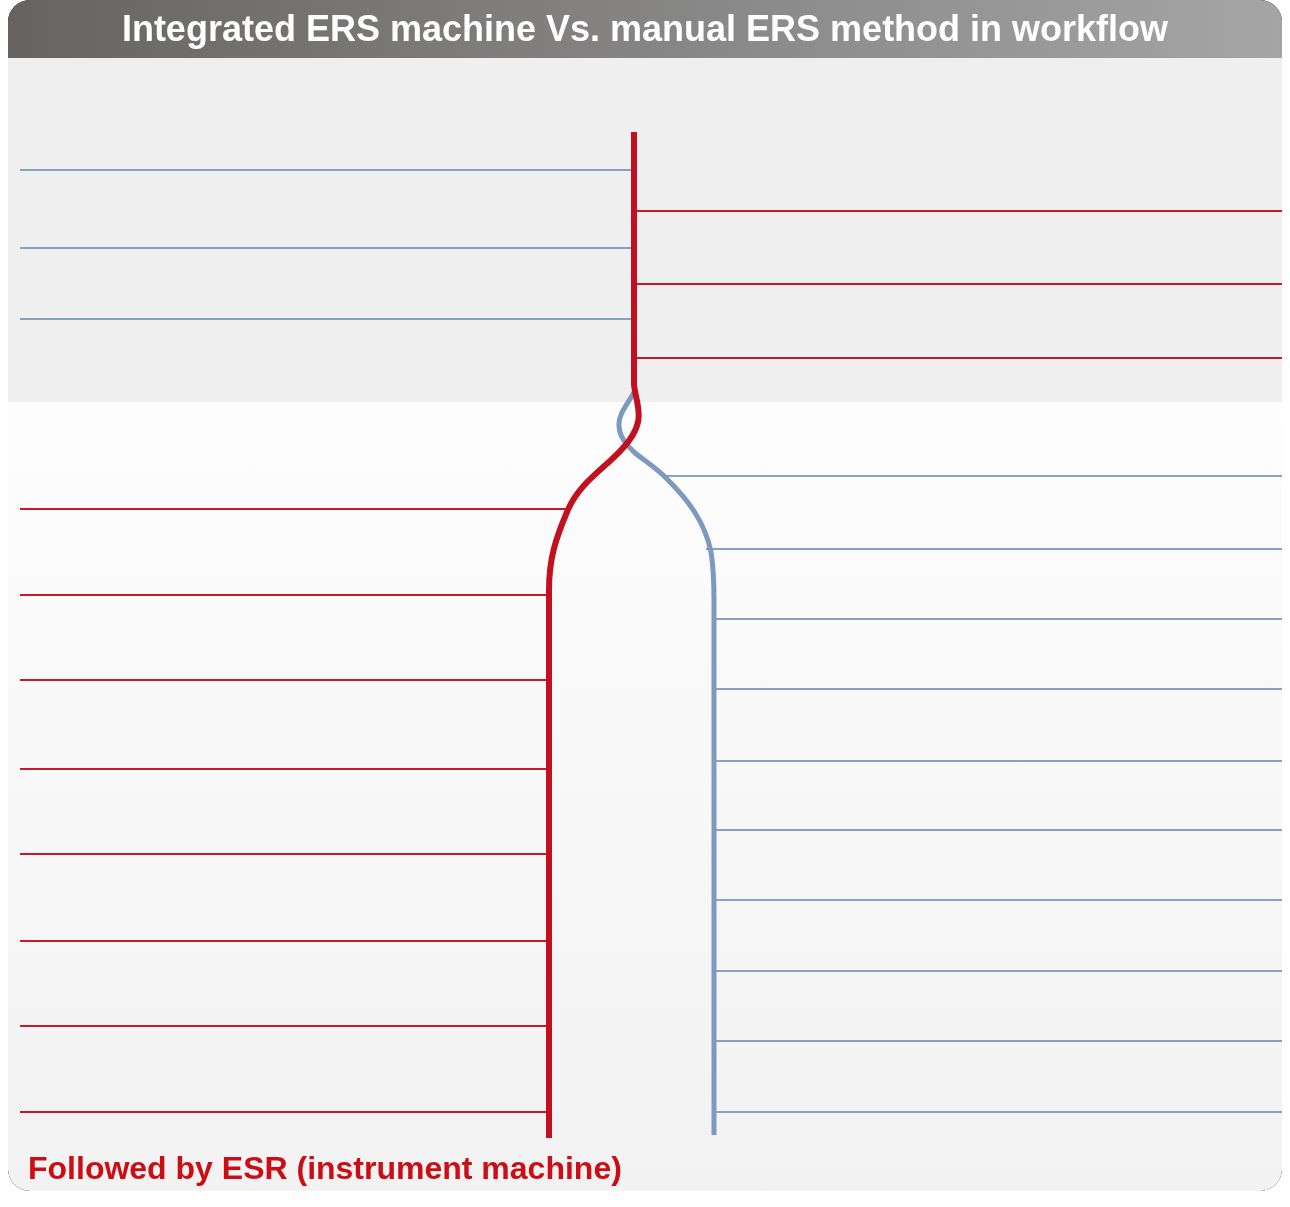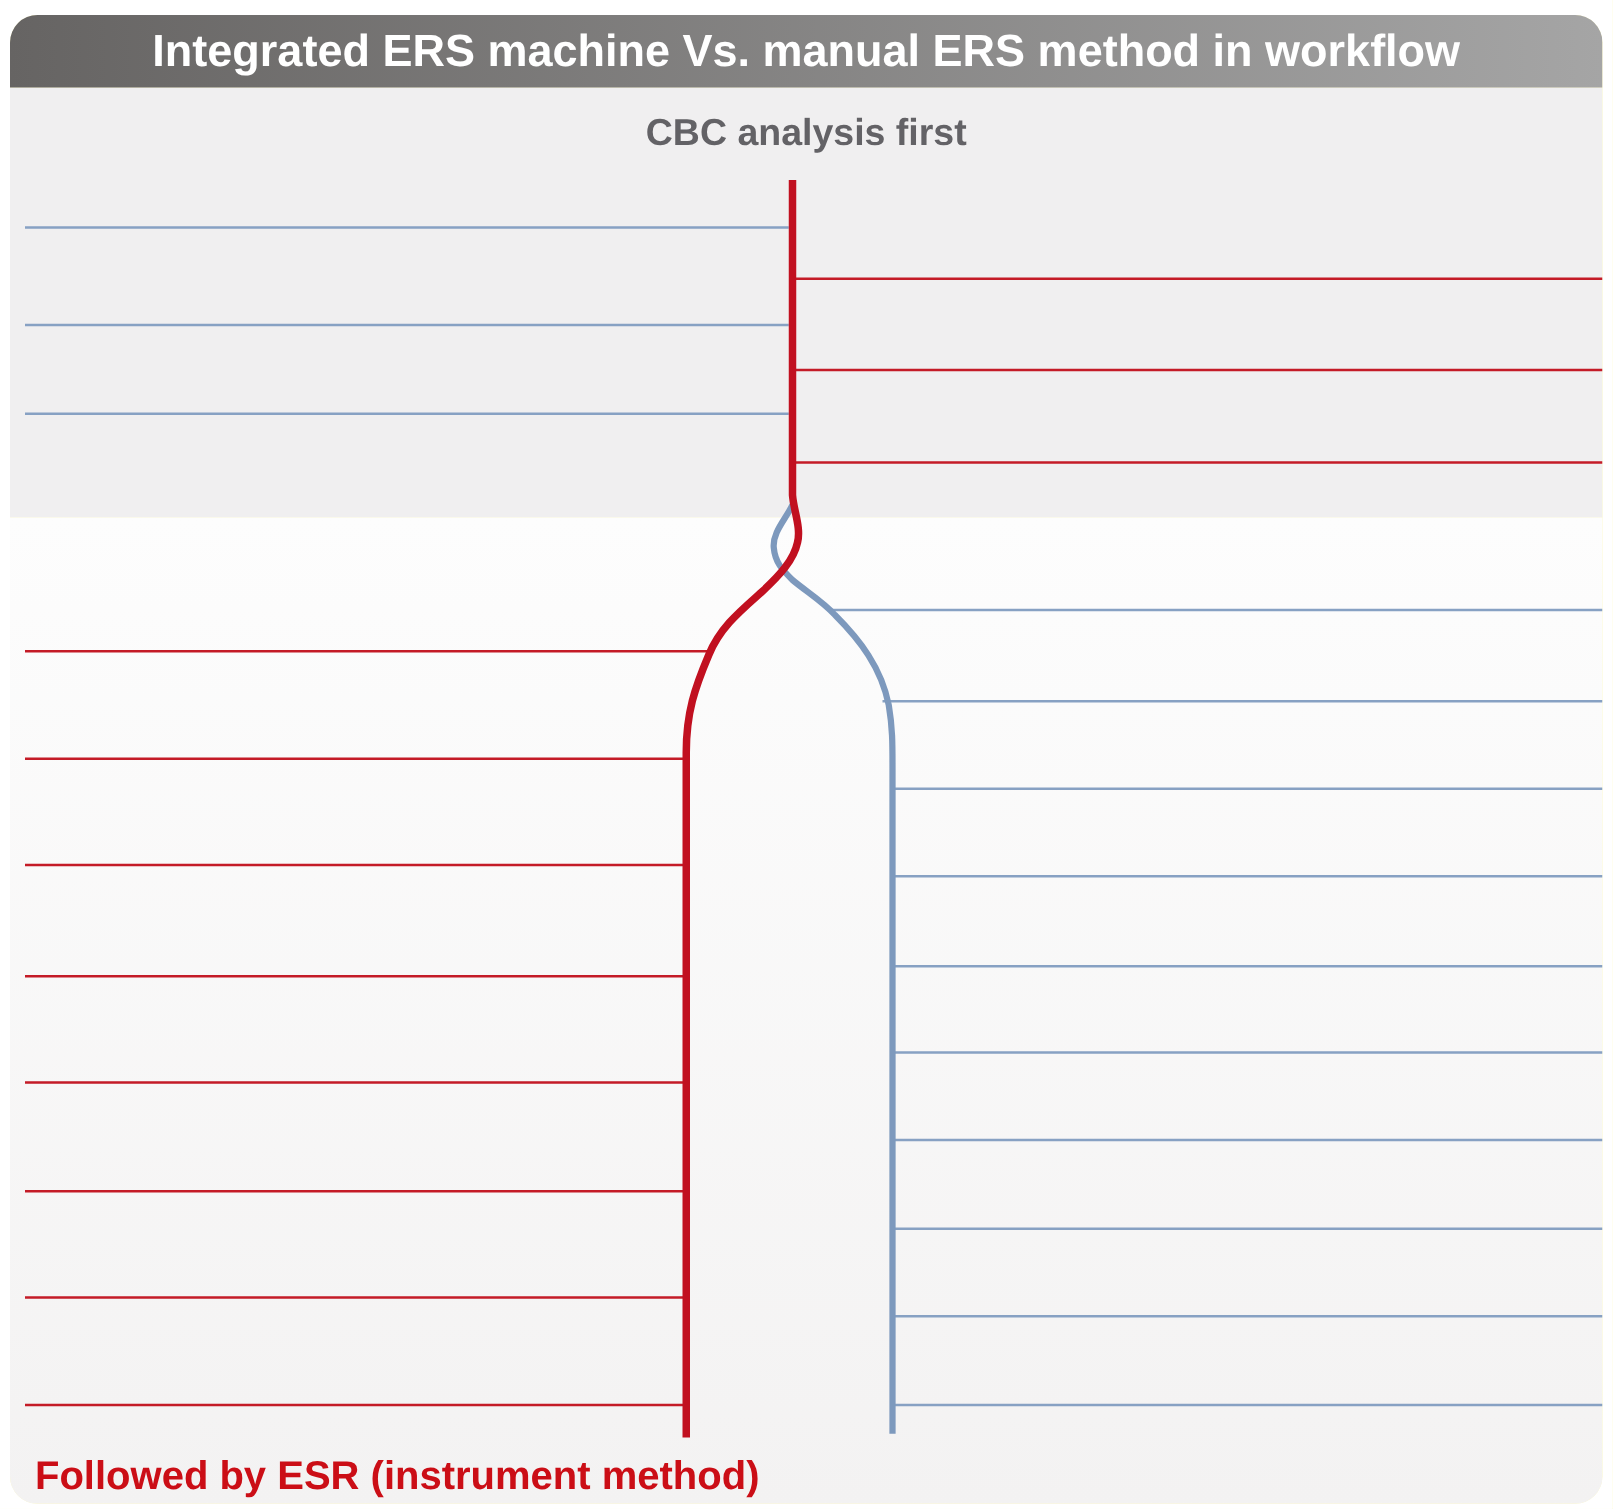--- a/index.html
+++ b/index.html
@@ -1,19 +1,19 @@
 <!DOCTYPE html>
 <html><head>
 <meta charset="utf-8">
 <style>
   html,body { margin:0; padding:0; background:#ffffff; }
   body { width:1290px; height:1207px; position:relative; font-family:"Liberation Sans", sans-serif; }
   .stage {
-    position:absolute; left:8px; top:12px; width:1274px; height:1191px;
-    border-radius:22px; overflow:hidden; background:#fef9c3;
+    position:absolute; left:8px; top:0; width:1274px; height:1191px;
+    border-radius:22px; overflow:hidden; background:#000000;
   }
   .titlebar {
     position:absolute; left:0; top:0; width:100%; height:58px;
     background:linear-gradient(to right,#666463,#a5a5a5);
     color:#ffffff; font-size:36px; font-weight:bold;
     text-align:center; line-height:58px; z-index:1;
   }
   .top-panel { position:absolute; left:0; top:58px; width:100%; height:344px; background:#f0eff0; z-index:0; }
   .lower-panel { position:absolute; left:0; top:402px; width:100%; height:789px;
     background:linear-gradient(to bottom,#fdfdfd,#f3f2f2); z-index:0; }
@@ -41,21 +41,20 @@
   .caption.blue { left:665px; top:1153px; font-size:29px; color:#7191b8; }
 </style>
 </head>
 <body>
 
 <div class="stage">
   <div class="top-panel"></div>
   <div class="lower-panel"></div>
 
   <div class="titlebar">Integrated ERS machine Vs. manual ERS method in workflow</div>
-  <div class="subtitle">CBC analysis first</div>
 
   <svg class="curves" width="1274" height="1191" viewBox="0 0 1274 1191">
     <path d="M626,392 C620,404 610,414 611,426 C612,438 618,444 626,452 C638,462 650,469 660,480 C680,500 697,522 703,552 C706,570 706,582 706,602 L706,1135" fill="none" stroke="#7d99bd" stroke-width="5"></path>
     <path d="M626,132 L626,384 C627,397 633,410 630,422 C627,436 616,448 602,461 C584,477 568,490 559,512 C548,538 541,558 541,590 L541,1138" fill="none" stroke="#c11020" stroke-width="6"></path>
   </svg>
 
   <div id="rows">
       <div class="hline blue" style="left: 12px; top: 169px; width: 611px;"></div>
       <div class="step-label" style="left: 32px; top: 133px;"></div>
       <div class="num blue" style="right: 660px; top: 133px;"></div>
@@ -123,14 +122,14 @@
       <div class="step-label right" style="right: 34px; top: 933px;"></div>
       <div class="num blue" style="right: 576px; top: 956px;"></div>
       <div class="hline blue" style="left: 708px; top: 1040px; width: 566px;"></div>
       <div class="step-label right" style="right: 34px; top: 1003px;"></div>
       <div class="num blue" style="right: 576px; top: 1026px;"></div>
       <div class="hline blue" style="left: 708px; top: 1111px; width: 566px;"></div>
       <div class="step-label right" style="right: 34px; top: 1074px;"></div>
       <div class="num blue" style="right: 576px; top: 1097px;"></div>
     </div>
 
-  <div class="caption red">Followed by ESR (instrument method)</div>
+  <div class="caption red">Followed by ESR (instrument machine)</div>
 </div>
 
 </body></html>

